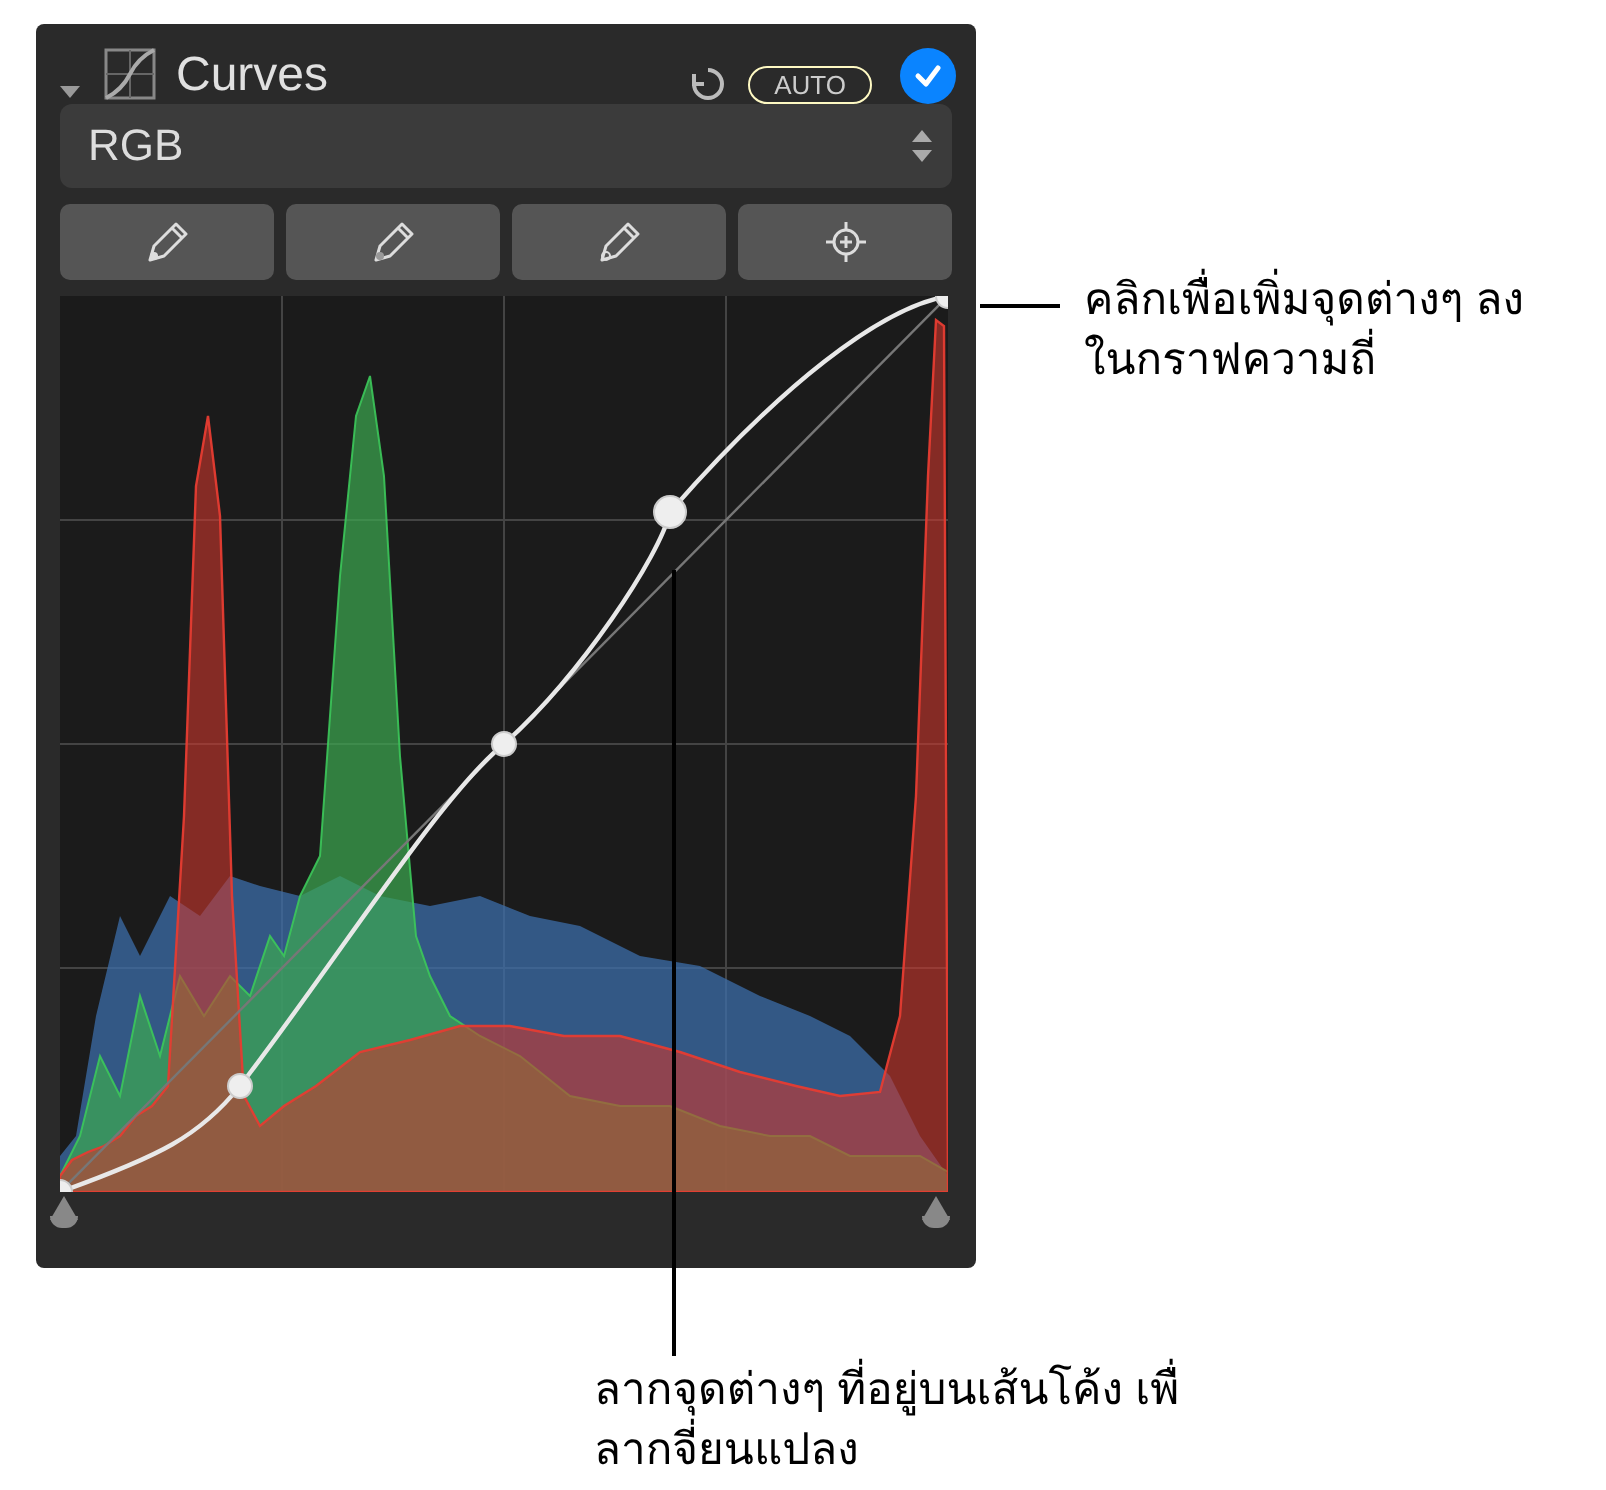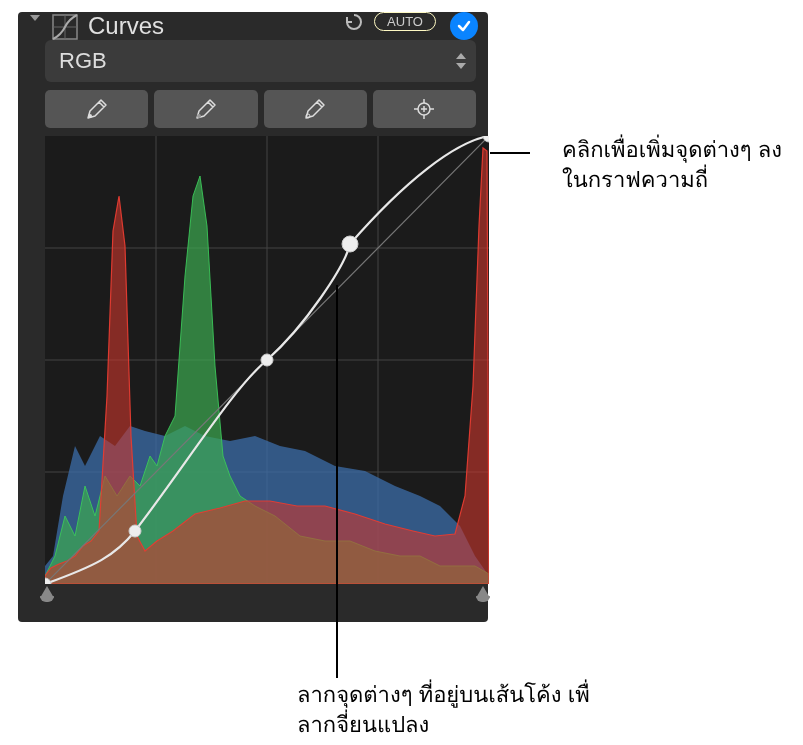--- a/index.html
+++ b/index.html
@@ -14,22 +14,22 @@
     position: absolute;
     left: 18px;
     top: 12px;
     width: 470px;
     background: #2a2a2a;
     border-radius: 4px;
     color: #e8e8e8;
   }
   .panel-header {
     display: flex;
-    align-items: flex-start;
-    height: 28px;
+    align-items: flex-end;
+    height: 40px;
     padding: 0 10px;
     gap: 8px;
   }
   .disclosure {
     color: #999;
     width: 14px;
     display:flex; align-items:center; justify-content:center;
   }
   .curves-icon {
     width: 30px; height: 30px;
@@ -52,21 +52,20 @@
   }
   .check-badge {
     width: 28px; height: 28px;
     border-radius: 50%;
     background: #0a84ff;
     display: flex; align-items: center; justify-content: center;
     margin-left: 6px;
   }
   .panel-body {
     padding: 0 12px 14px 12px;
-    margin-left: 15px;
   }
   .channel-select {
     background: #3b3b3b;
     border-radius: 6px;
     height: 42px;
     display: flex;
     align-items: center;
     padding: 0 14px;
     font-size: 22px;
     color: #ddd;
@@ -246,16 +245,16 @@
 
     <div class="slider-rail">
       <div class="slider-handle" style="left:2px"></div>
       <div class="slider-handle" style="left:438px"></div>
     </div>
 
   </div>
 </div>
 
 <div class="callout-line" style="left:490px; top:152px; width:40px; height:1.5px;"></div>
-<div class="callout-text" style="left:542px; top:135px; width:240px;margin-left:20px;">คลิกเพื่อเพิ่มจุดต่างๆ ลงในกราฟความถี่</div>
+<div class="callout-text" style="left:542px; top:135px; width:240px;">คลิกเพื่อเพิ่มจุดต่างๆ ลงในกราฟความถี่</div>
 
 <div class="callout-line" style="left:336px; top:285px; width:1.5px; height:393px;"></div>
 <div class="callout-text" style="left:297px; top:680px; width:320px;">ลากจุดต่างๆ ที่อยู่บนเส้นโค้ง เพื่ลากจี่ยนแปลง</div>
 
 </body></html>

